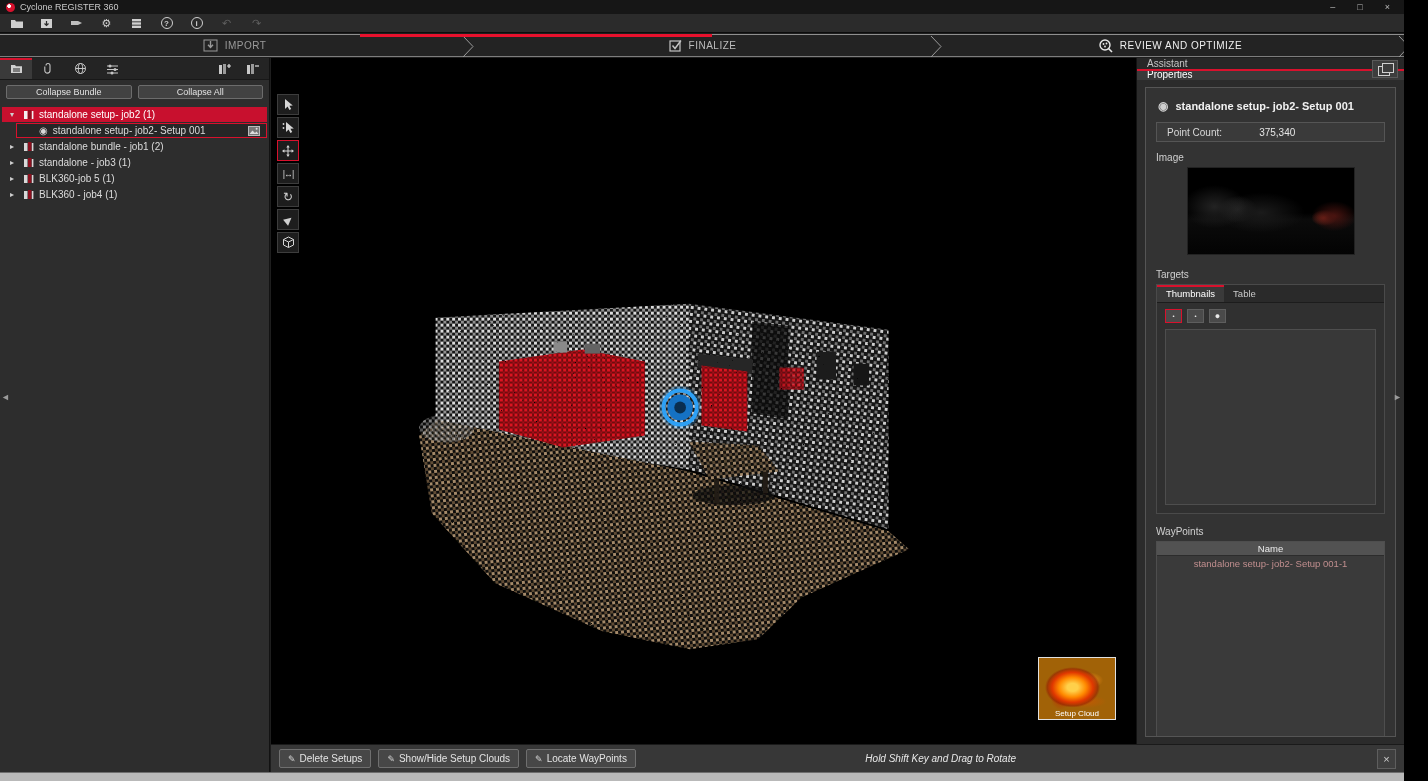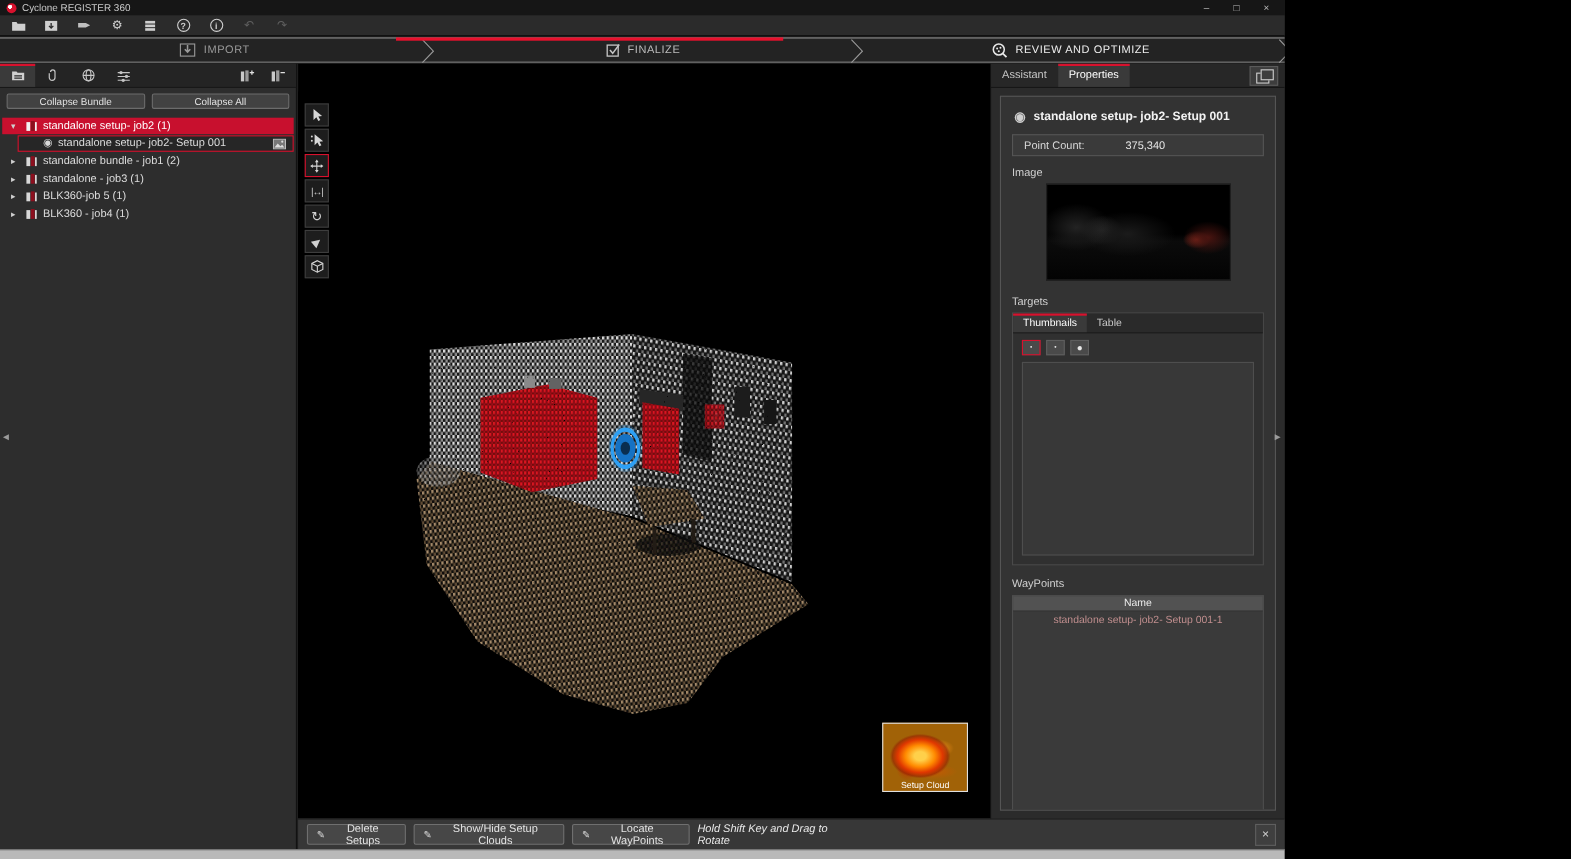--- a/index.html
+++ b/index.html
@@ -1,17 +1,17 @@
 <!DOCTYPE html>
 <html><head>
 <meta charset="utf-8">
 <style>
   *{margin:0;padding:0;box-sizing:border-box;}
   html,body{background:#000;}
-  .app{position:relative;width:1168px;height:781px;background:#1e1e1e;overflow:hidden;
+  .app{position:relative;width:1404px;height:781px;background:#1e1e1e;overflow:hidden;
        font-family:"Liberation Sans",sans-serif;color:#ddd;-webkit-font-smoothing:antialiased;}
 
   
   .titlebar{position:absolute;left:0;top:0;right:0;height:14px;background:#161616;
             display:flex;align-items:center;padding:0 6px;font-size:9px;color:#c9c9c9;}
   .appicon{width:9px;height:9px;border-radius:50%;margin-right:5px;
            background:radial-gradient(circle at 35% 35%, #fff 0 20%, #d8112d 25% 70%, #7a0a18 100%);}
   .winctl{margin-left:auto;display:flex;gap:22px;padding-right:8px;color:#bbb;}
   .winctl span{cursor:default;font-size:9px;line-height:14px;}
 
@@ -104,21 +104,21 @@
 
   
   .bb-btn{height:19px;background:#474747;border:1px solid #6f6f6f;border-radius:2px;color:#e4e4e4;
           font-size:10px;font-family:inherit;display:flex;align-items:center;gap:4px;padding:0 8px;}
   .bb-btn .bic{font-size:9px;color:#d8d8d8;}
   .hint{margin-left:auto;margin-right:380px;font-size:10px;font-style:italic;color:#e8e8e8;}
   .bb-close{position:absolute;right:8px;top:4px;width:19px;height:20px;background:#3f3f3f;border:1px solid #5e5e5e;
             color:#cfcfcf;display:flex;align-items:center;justify-content:center;font-size:11px;}
 
   
-  .rp-tabs{height:22px;background:#272727;display:flex;align-items:stretch;border-bottom:1px solid #161616;position:relative;}
+  .rp-tabs{height:22px;background:#272727;display:flex;align-items:stretch;border-bottom:1px solid #161616;position:relative;flex-direction:column;}
   .rp-tab{padding:0 10px;display:flex;align-items:center;font-size:10px;color:#c6c6c6;position:relative;}
   .rp-tab.active{background:#3a3a3a;color:#fff;}
   .rp-tab.active::before{content:"";position:absolute;left:0;right:0;top:0;height:2px;background:#d8112d;}
   .stack-ico{position:absolute;right:6px;top:2px;width:26px;height:18px;background:#3d3d3d;border:1px solid #5a5a5a;}
   .stack-ico::before{content:"";position:absolute;left:5px;top:5px;width:10px;height:8px;border:1px solid #d0d0d0;}
   .stack-ico::after{content:"";position:absolute;left:9px;top:2px;width:10px;height:8px;border:1px solid #d0d0d0;background:#3d3d3d;}
   .rp-body{position:absolute;left:0;right:0;top:22px;bottom:0;padding:7px 8px;}
   .rp-box{position:absolute;inset:7px 8px 7px 8px;border:1px solid #555;background:#333;padding:8px 10px;overflow:hidden;}
   .rp-title{display:flex;align-items:center;gap:7px;font-size:11px;font-weight:bold;color:#f2f2f2;margin:4px 0 10px 2px;}
   .rp-title .setup-ic{font-size:12px;color:#cfcfcf;}

